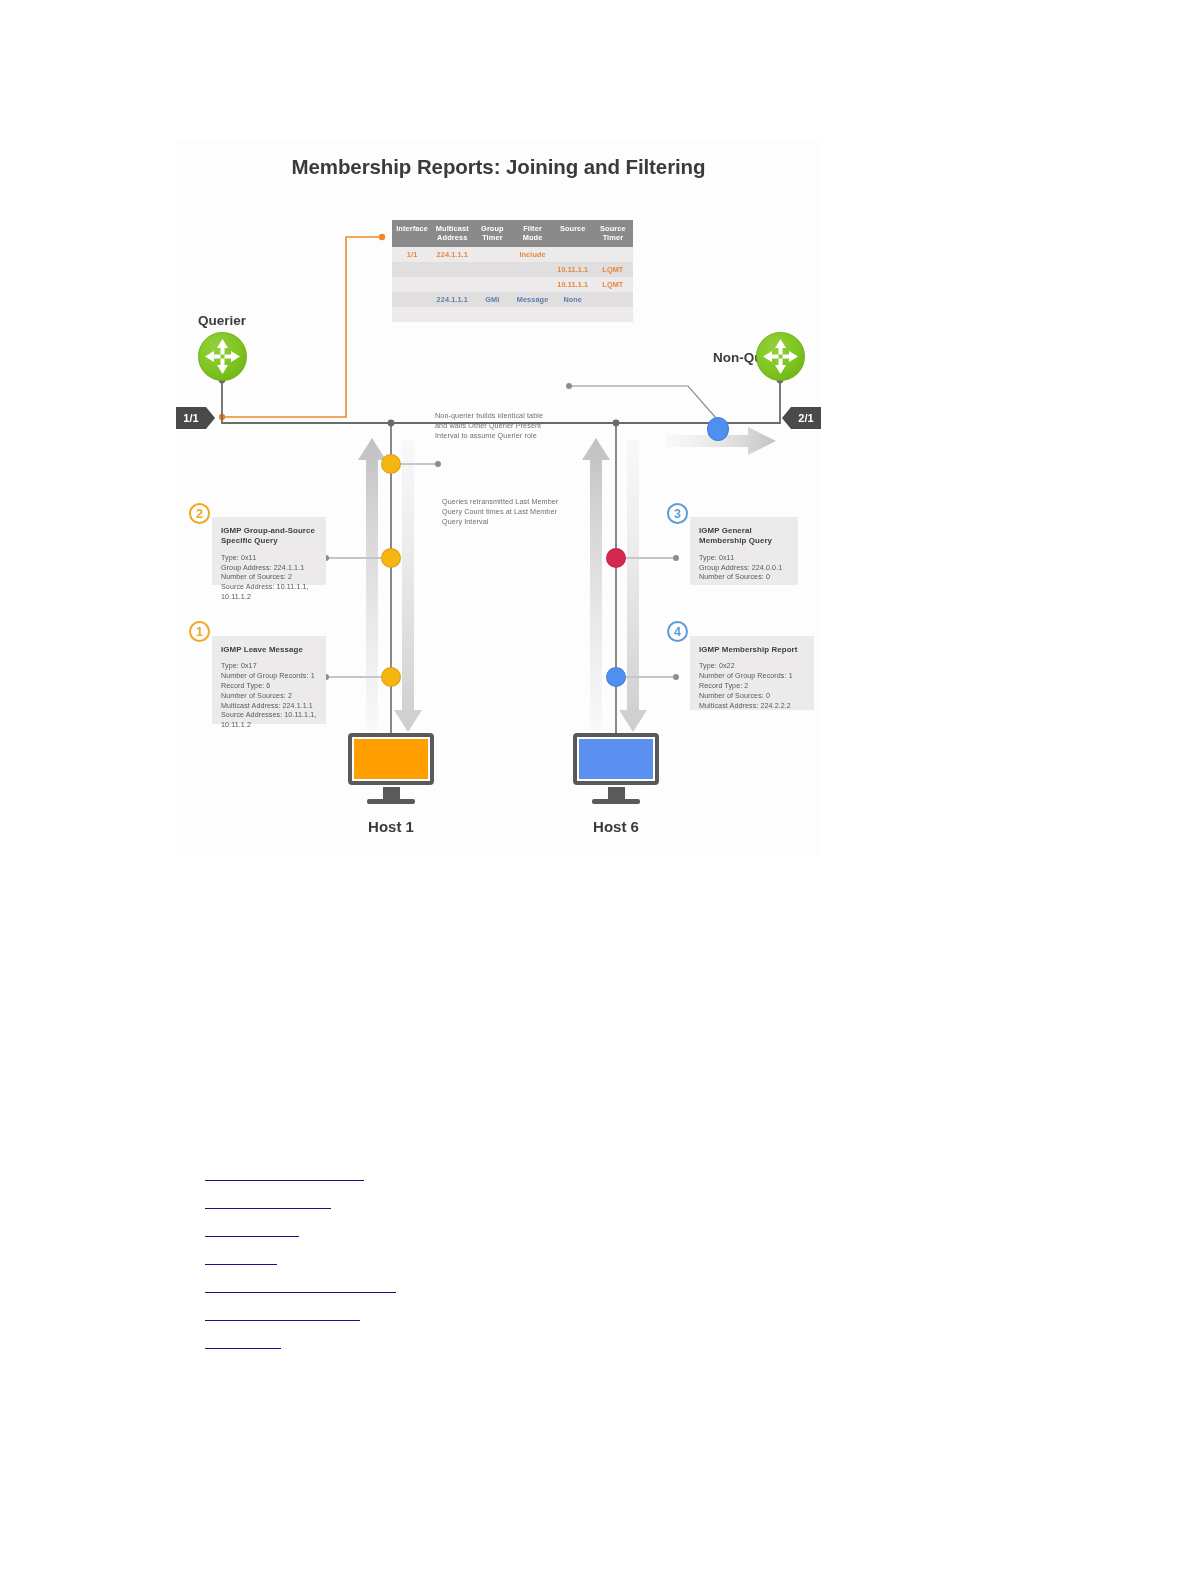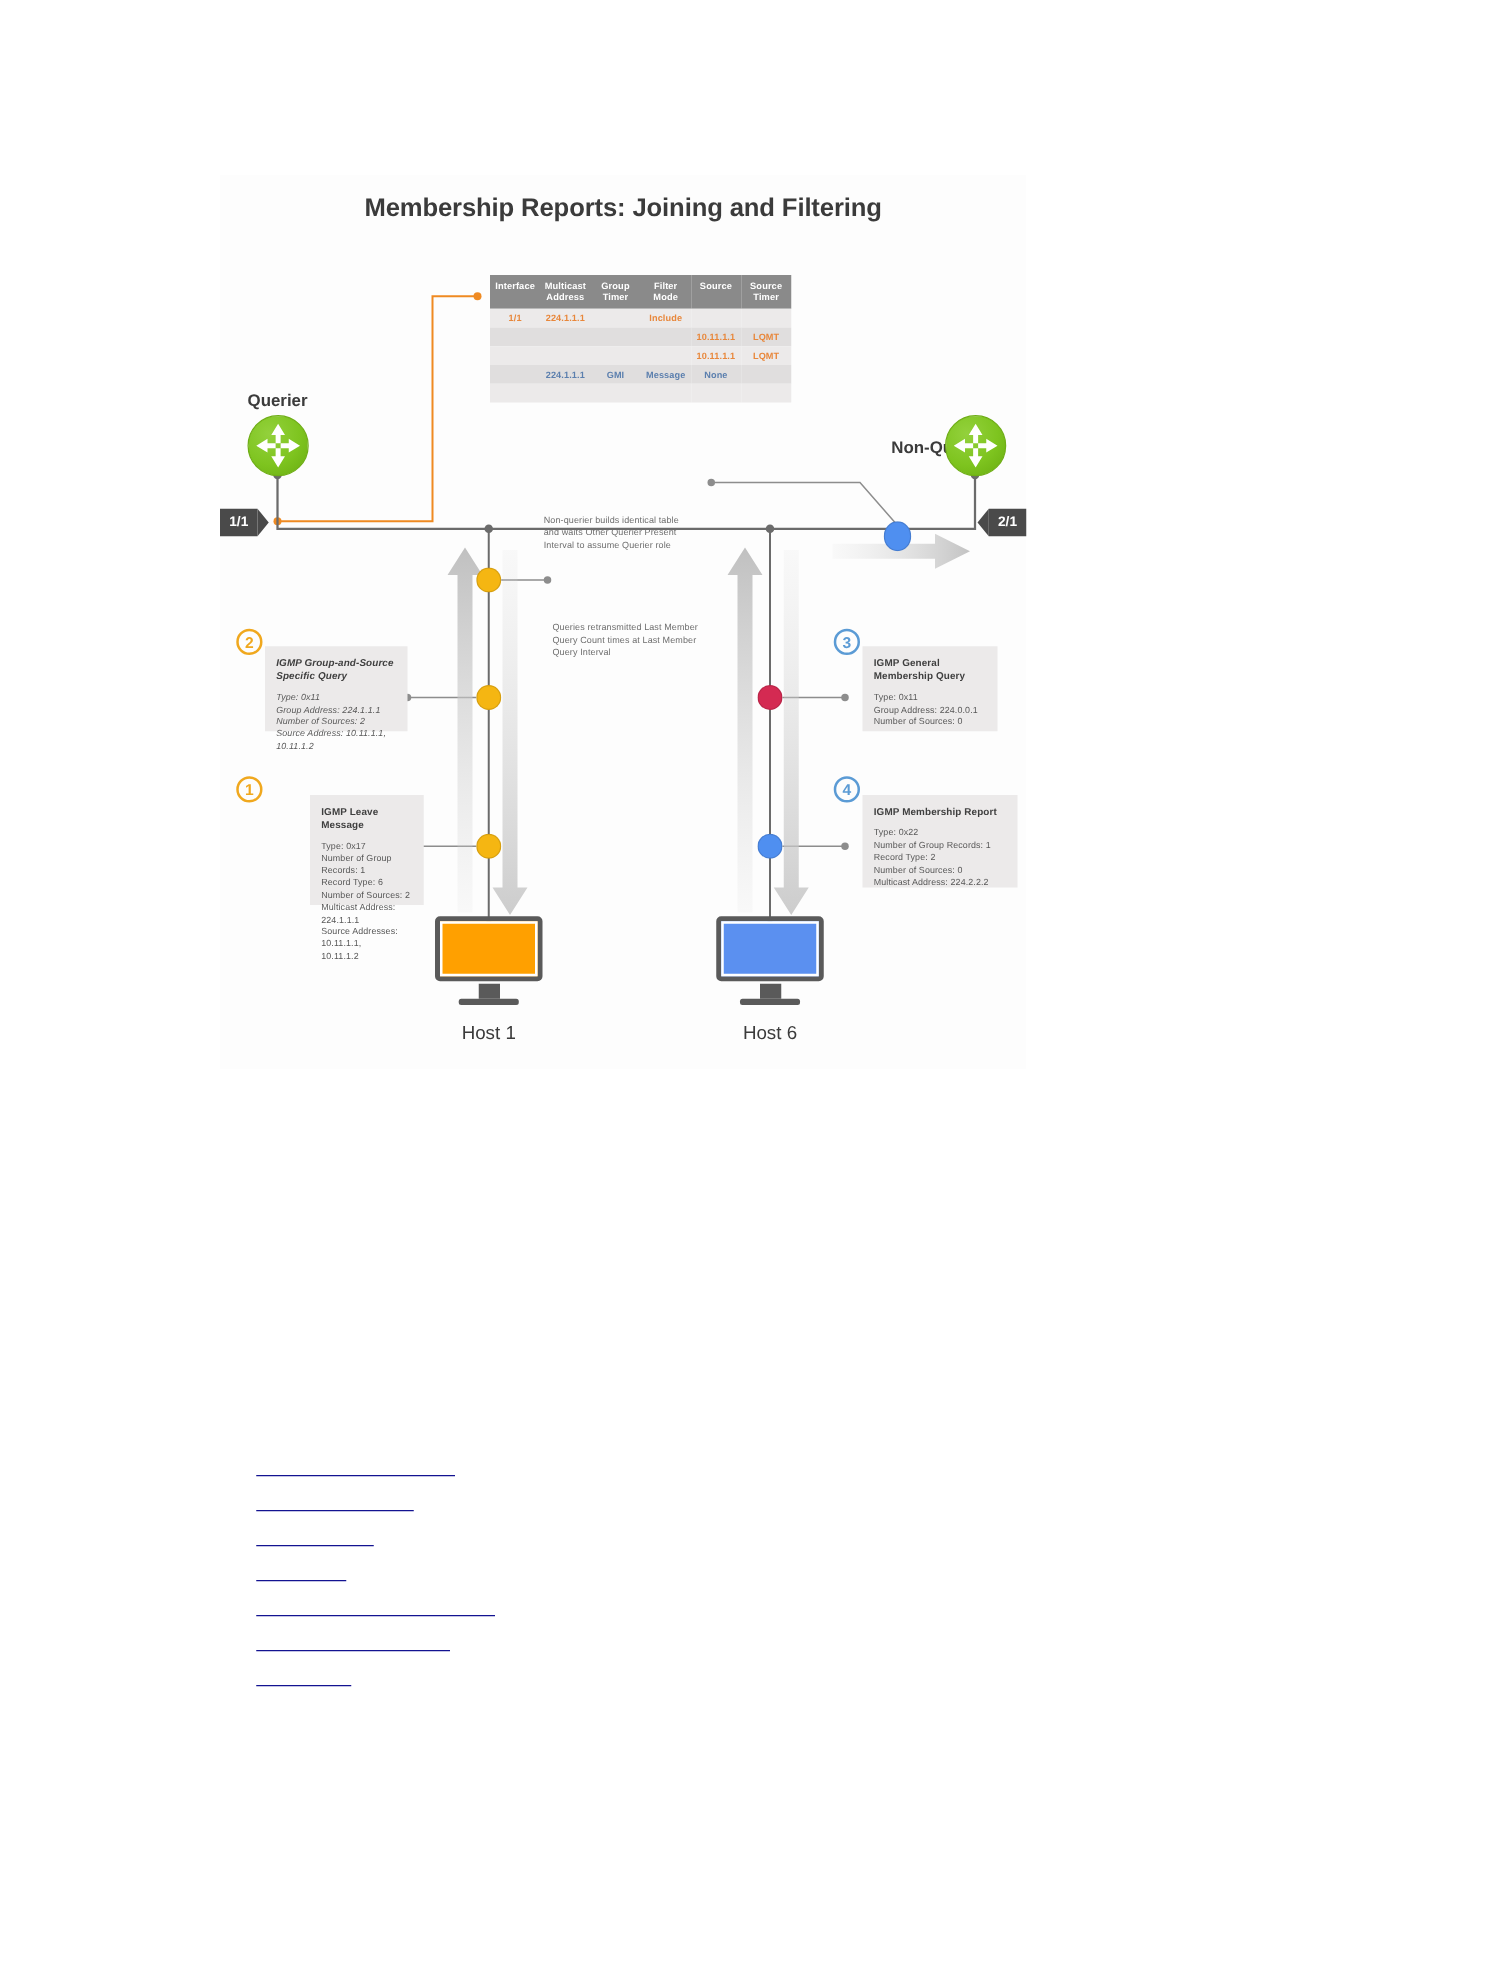--- a/index.html
+++ b/index.html
@@ -151,21 +151,21 @@
     height: 5px;
     background: #5a5a5a;
     border-radius: 2px;
     margin: 0 auto;
   }
   .host-name {
     position: absolute;
     width: 110px;
     text-align: center;
     font-size: 15px;
-    font-weight: normal;
+    font-weight: bold;
     color: #3b3b3b;
   }
 
   
   .callout {
     position: absolute;
     background: #eceaea;
     box-sizing: border-box;
     padding: 9px 8px 9px 9px;
   }
@@ -412,32 +412,32 @@
   <div class="dot msg blue" style="left:430px; top:527px;"></div>
 
   <div class="annot" style="left:259px; top:228px; width:150px;">Non-querier builds identical table
 and waits Other Querier Present
 Interval to assume Querier role</div>
   <div class="annot" style="left:266px; top:314px; width:145px;">Queries retransmitted Last Member
 Query Count times at Last Member
 Query Interval</div>
 
   <div class="badge" style="left:13px; top:363px;">2</div>
-  <div class="callout" style="left:36px; top:377px; width:114px; height:68px;font-style:italic;">
+  <div class="callout" style="left:36px; top:377px; width:114px; height:68px;">
     <div class="c-title">IGMP Group-and-Source
 Specific Query</div>
     <div class="c-body">Type: 0x11
 Group Address: 224.1.1.1
 Number of Sources: 2
 Source Address: 10.11.1.1,
 10.11.1.2</div>
   </div>
 
   <div class="badge" style="left:13px; top:481px;">1</div>
-  <div class="callout" style="left:36px; top:496px; width:91px; height:88px;margin-left:36px;">
+  <div class="callout" style="left:36px; top:496px; width:114px; height:88px;">
     <div class="c-title">IGMP Leave Message</div>
     <div class="c-body">Type: 0x17
 Number of Group Records: 1
 Record Type: 6
 Number of Sources: 2
 Multicast Address:  224.1.1.1
 Source Addresses: 10.11.1.1,
 10.11.1.2</div>
   </div>
 

